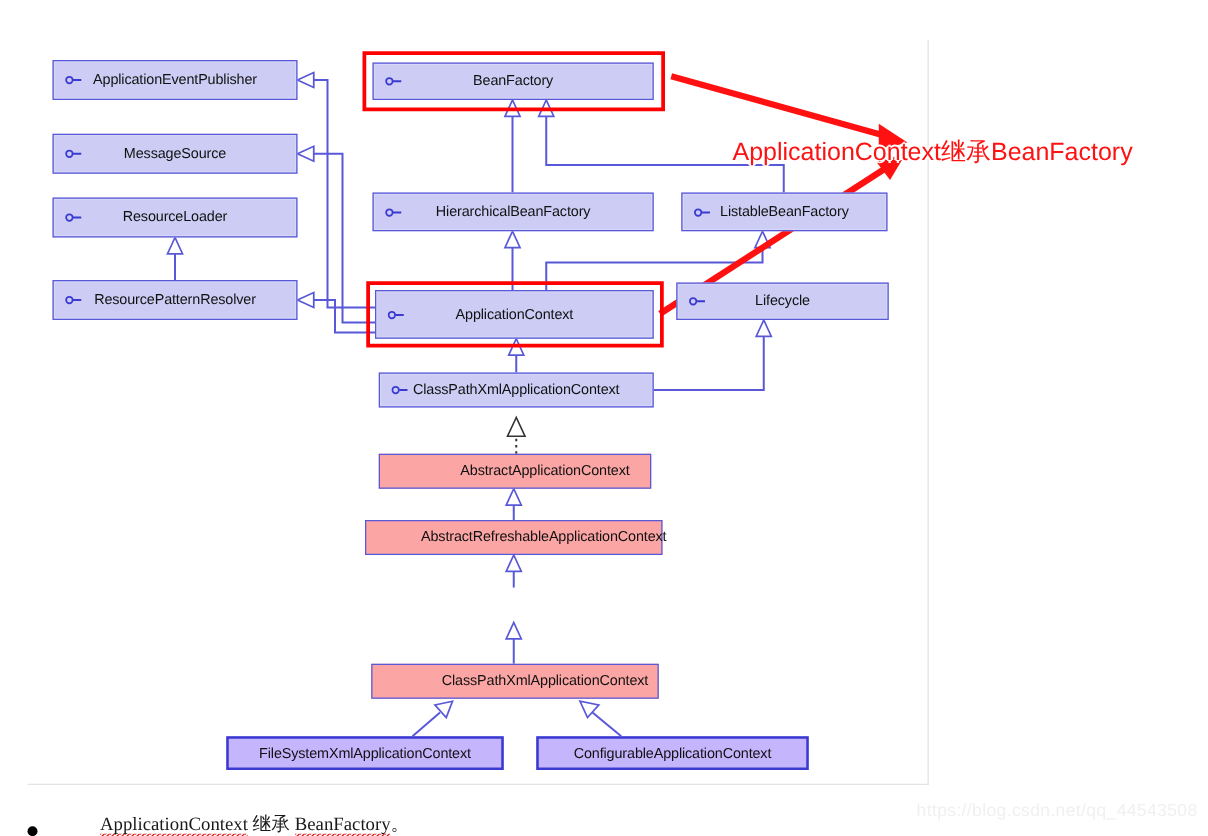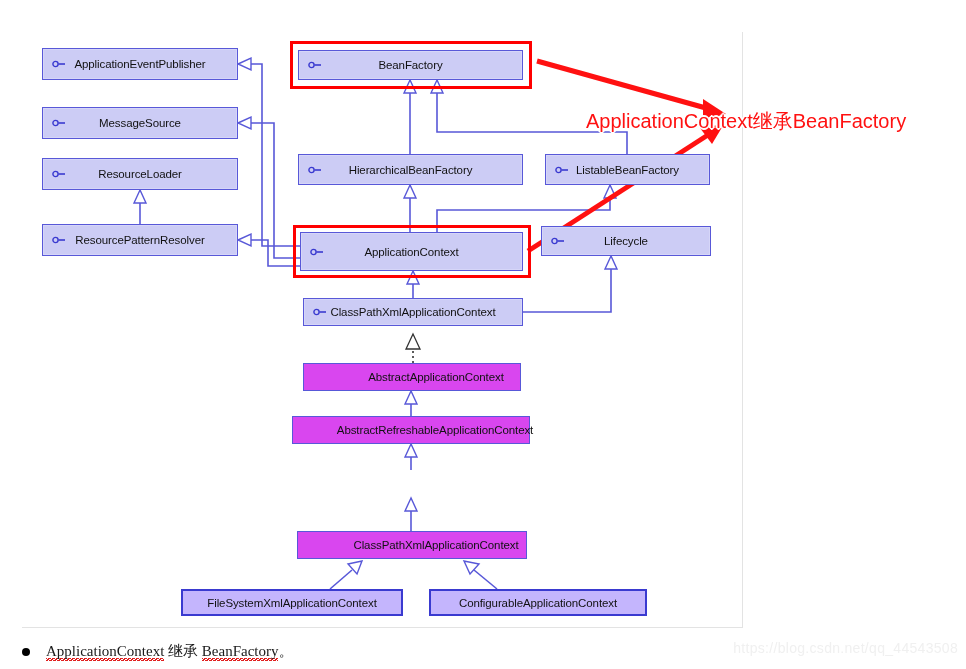--- a/index.html
+++ b/index.html
@@ -38,21 +38,21 @@
     border:1.5px solid #5858d8;
     box-shadow:inset 0 0 0 1px #d6d6f8;
   }
   .iface .lolli{
     position:absolute;left:9px;top:50%;
     transform:translateY(-50%);
     width:14px;height:8px;
     pointer-events:none;
   }
   .abst{
-    background:#d946ef;
+    background:#fca5a5;
     border:1.5px solid #5858d8;
     padding-left:48px;
   }
   .conc{
     background:#c4b5fd;
     border:2px solid #3a3ad0;
   }
 
   
   .hilite{
@@ -73,21 +73,21 @@
       -1px -1px 0 #fff, 1px -1px 0 #fff,
       -1px  1px 0 #fff, 1px  1px 0 #fff,
       0 2px 0 #fff, 0 -2px 0 #fff,
        2px 0 0 #fff, -2px 0 0 #fff;
   }
 
   
   #caption{
     position:absolute;left:0;top:634px;
     width:966px;height:35px;
-    display:flex;align-items:center;
+    display:flex;align-items:flex-end;gap:34px;
   }
   #bullet{
     margin-left:22px;margin-right:16px;
     width:8px;height:8px;border-radius:50%;
     background:#000000;flex:0 0 auto;
   }
   #captext{
     font-size:15px;color:#1a1a1a;
     font-family:"Liberation Serif","DejaVu Serif",serif;
   }

